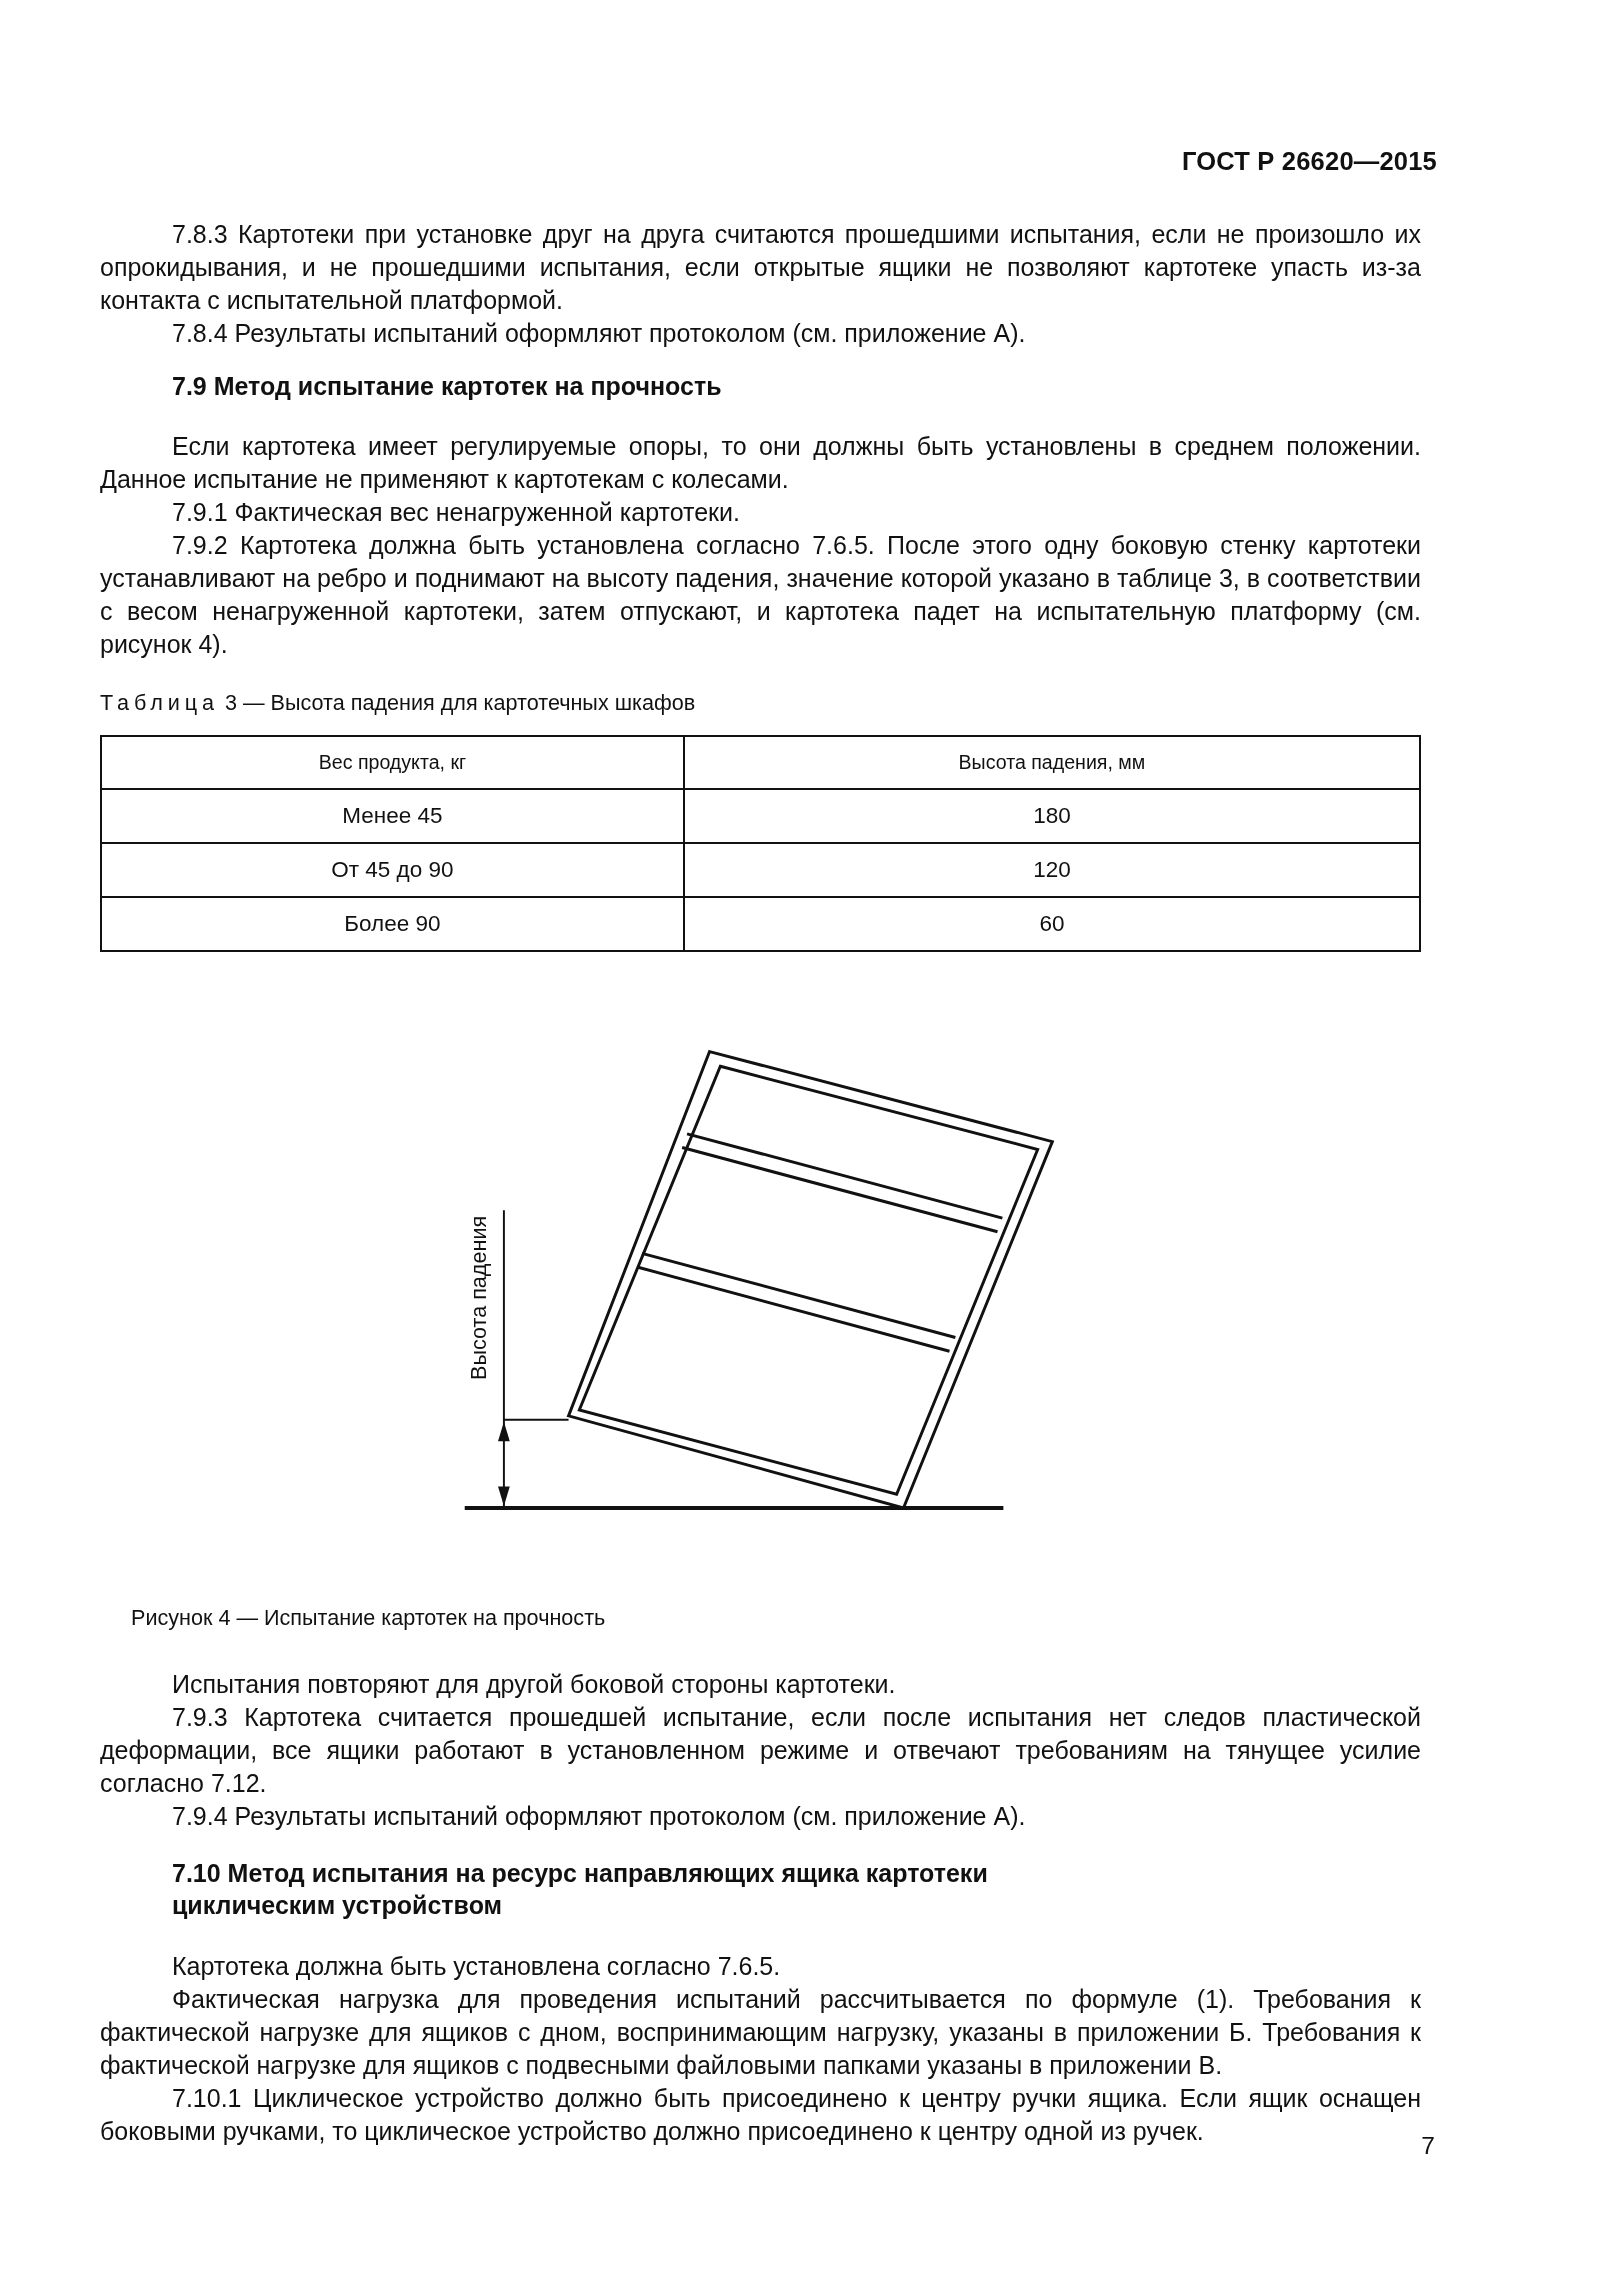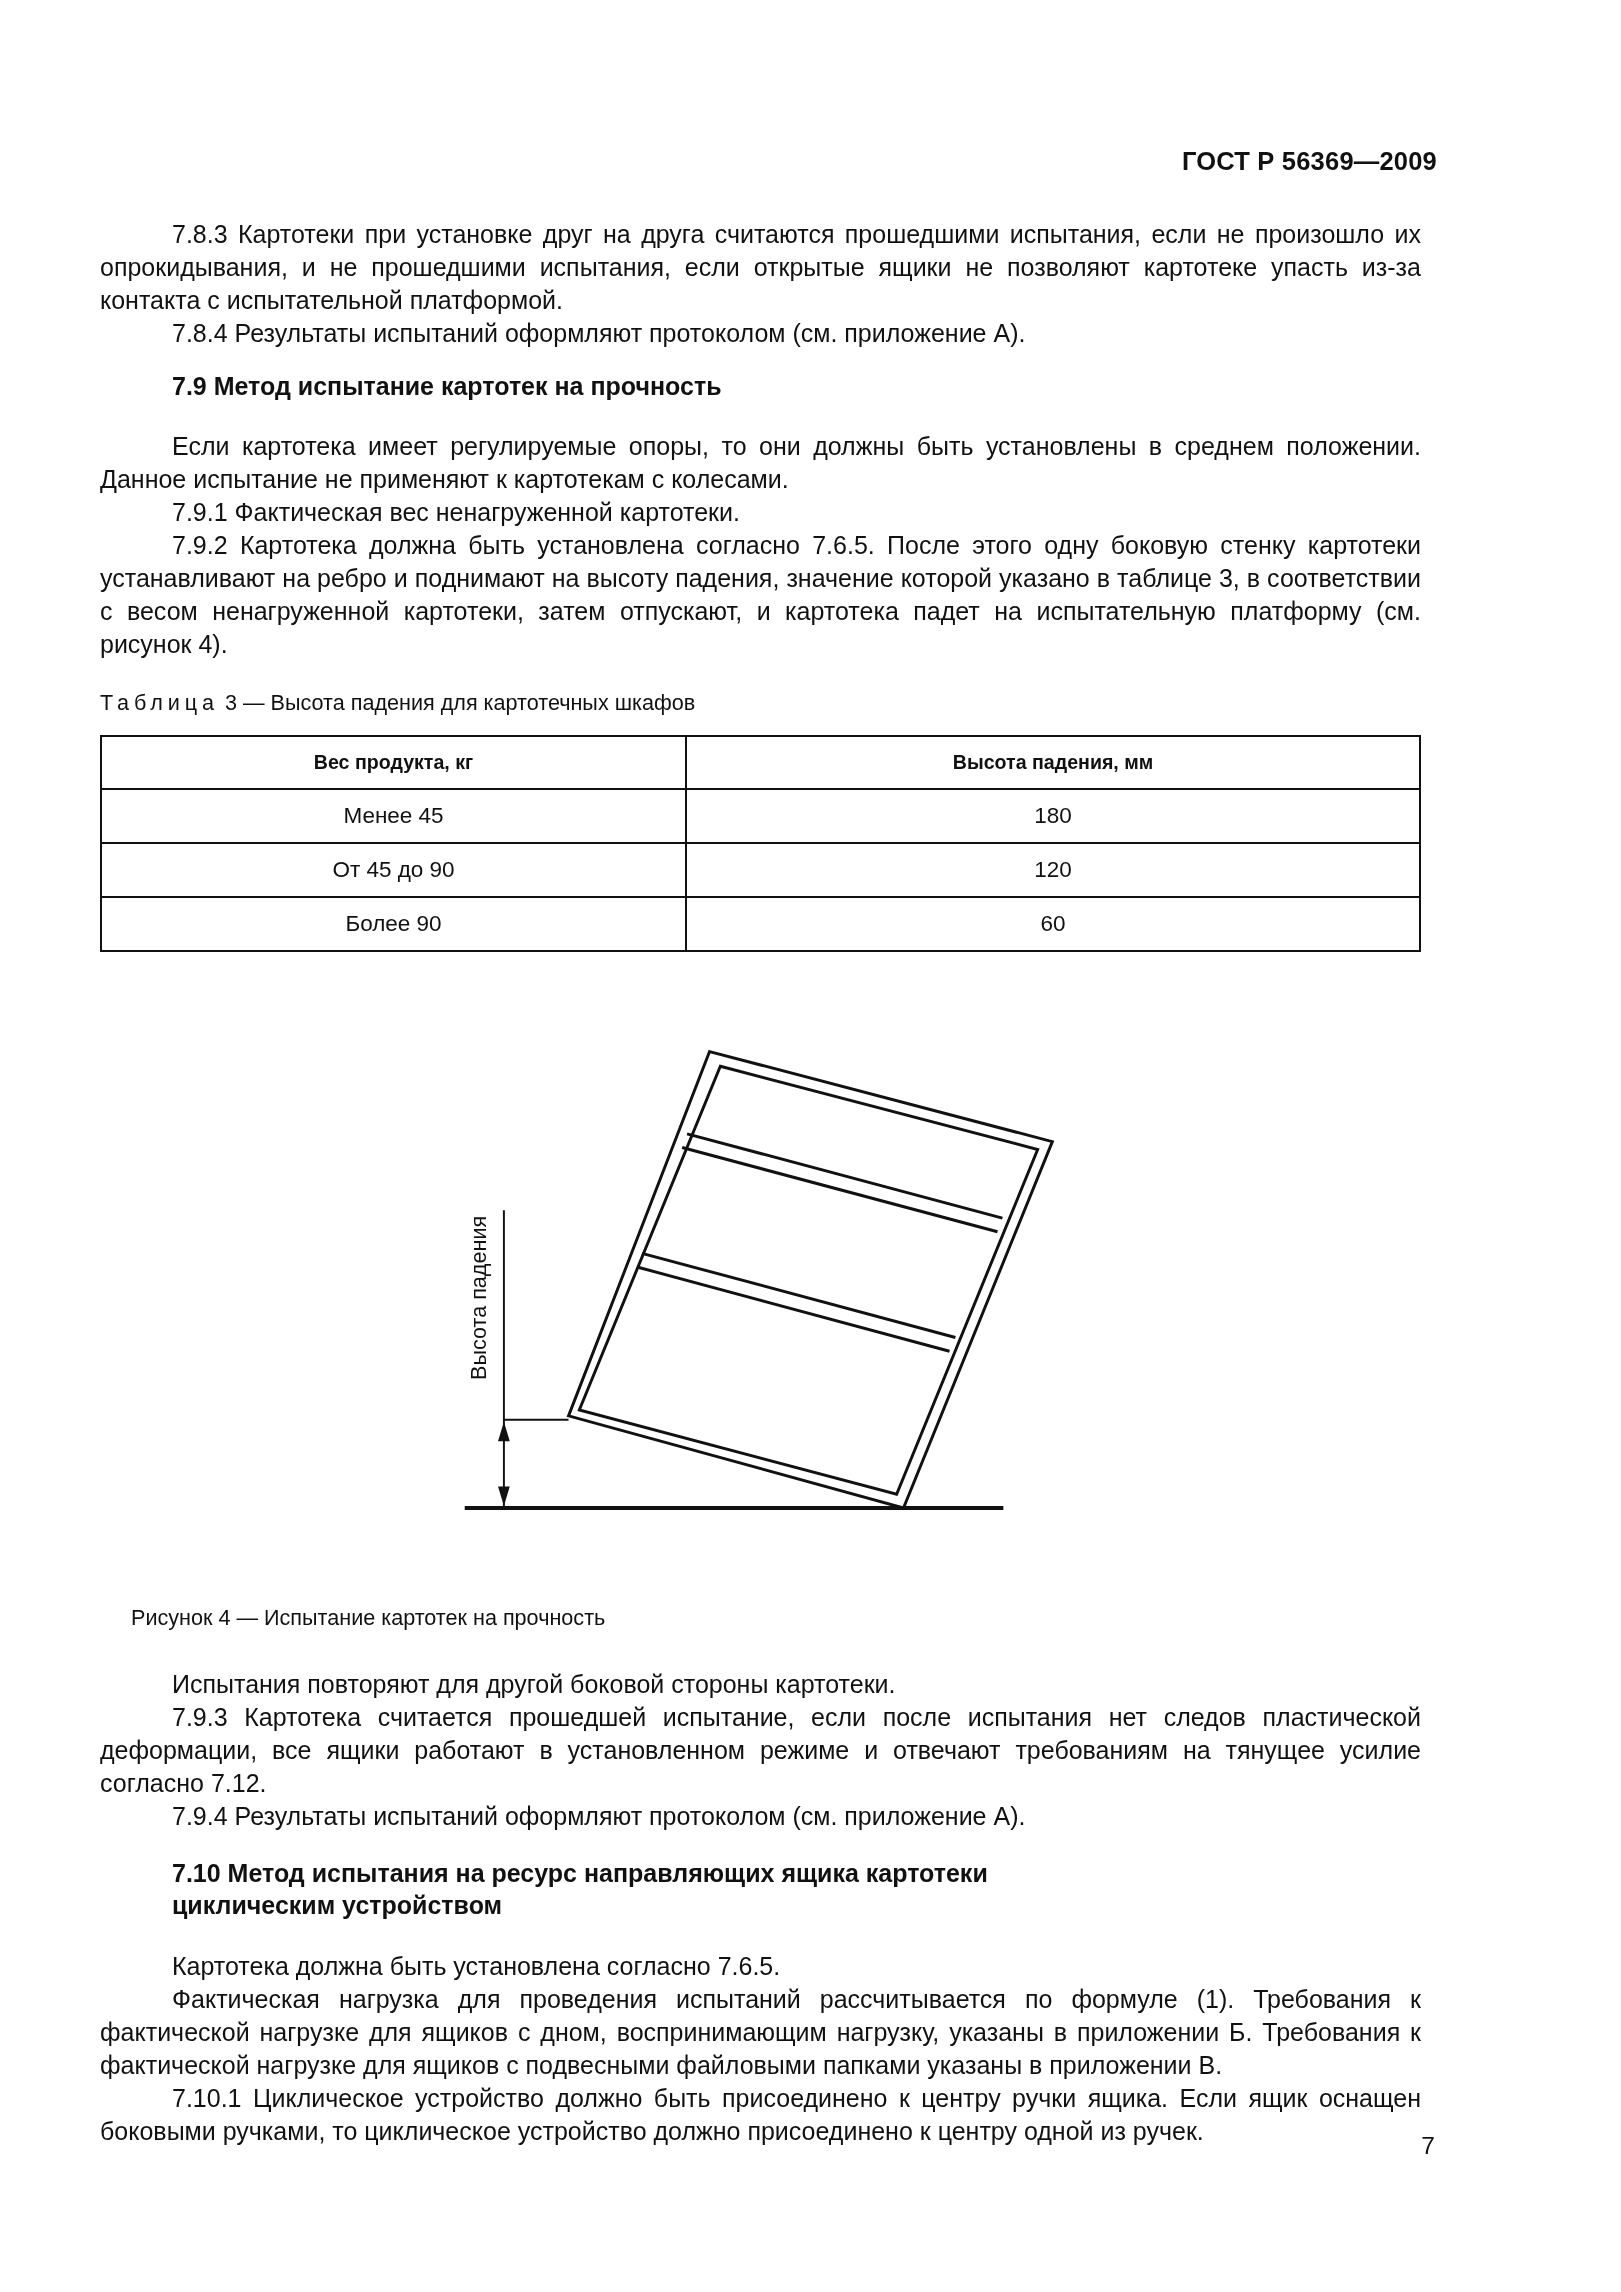--- a/index.html
+++ b/index.html
@@ -26,40 +26,40 @@
     margin-top: 27.4px; font-size: 21.6px; line-height: 29px;
   }
   .tcap .spaced { letter-spacing: 4.9px; }
   table {
     margin-top: 17.6px; width: 1321px; border-collapse: collapse;
     font-size: 22.5px;
   }
   table td, table th {
     border: 2px solid #111; text-align: center; padding: 0;
   }
-  table th { font-weight: bold; font-size: 19.6px; height: 51px; }
+  table th { font-weight: normal; font-size: 19.6px; height: 51px; }
   table td { height: 52px; }
   .figure { position: relative; width: 1321px; height: 617px; margin-top: 31px; }
   .figure svg { position: absolute; left: 0; top: 0; }
   .vlabel {
     position: absolute; left: 366px; top: 397px;
     transform-origin: left top; transform: rotate(-90deg);
     font-size: 21.6px; white-space: nowrap;
   }
   .fcap { text-align: left; font-size: 21.6px; margin-top: 5.9px; padding-left: 31px; }
   .after-fig { margin-top: 37px; }
   .sec-10 { margin-top: 23.5px; margin-bottom: 29px; }
   .pageno {
     position: absolute; right: 186px; top: 2132px; font-size: 24.5px;
   }
 </style>
 </head>
 <body>
 
-<div class="header">ГОСТ Р 56369—2009</div>
+<div class="header">ГОСТ Р 26620—2015</div>
 
 <div class="content">
   <p class="ind">7.8.3 Картотеки при установке друг на друга считаются прошедшими испытания, если не произошло их опрокидывания, и не прошедшими испытания, если открытые ящики не позволяют картотеке упасть из-за контакта с испытательной платформой.</p>
   <p class="ind">7.8.4 Результаты испытаний оформляют протоколом (см. приложение А).</p>
 
   <h2 class="sec-9">7.9 Метод испытание картотек на прочность</h2>
   <p class="ind">Если картотека имеет регулируемые опоры, то они должны быть установлены в среднем положении. Данное испытание не применяют к картотекам с колесами.</p>
   <p class="ind">7.9.1 Фактическая вес ненагруженной картотеки.</p>
   <p class="ind">7.9.2 Картотека должна быть установлена согласно 7.6.5. После этого одну боковую стенку картотеки устанавливают на ребро и поднимают на высоту падения, значение которой указано в таблице 3, в соответствии с весом ненагруженной картотеки, затем отпускают, и картотека падет на испытательную платформу (см. рисунок 4).</p>
 

